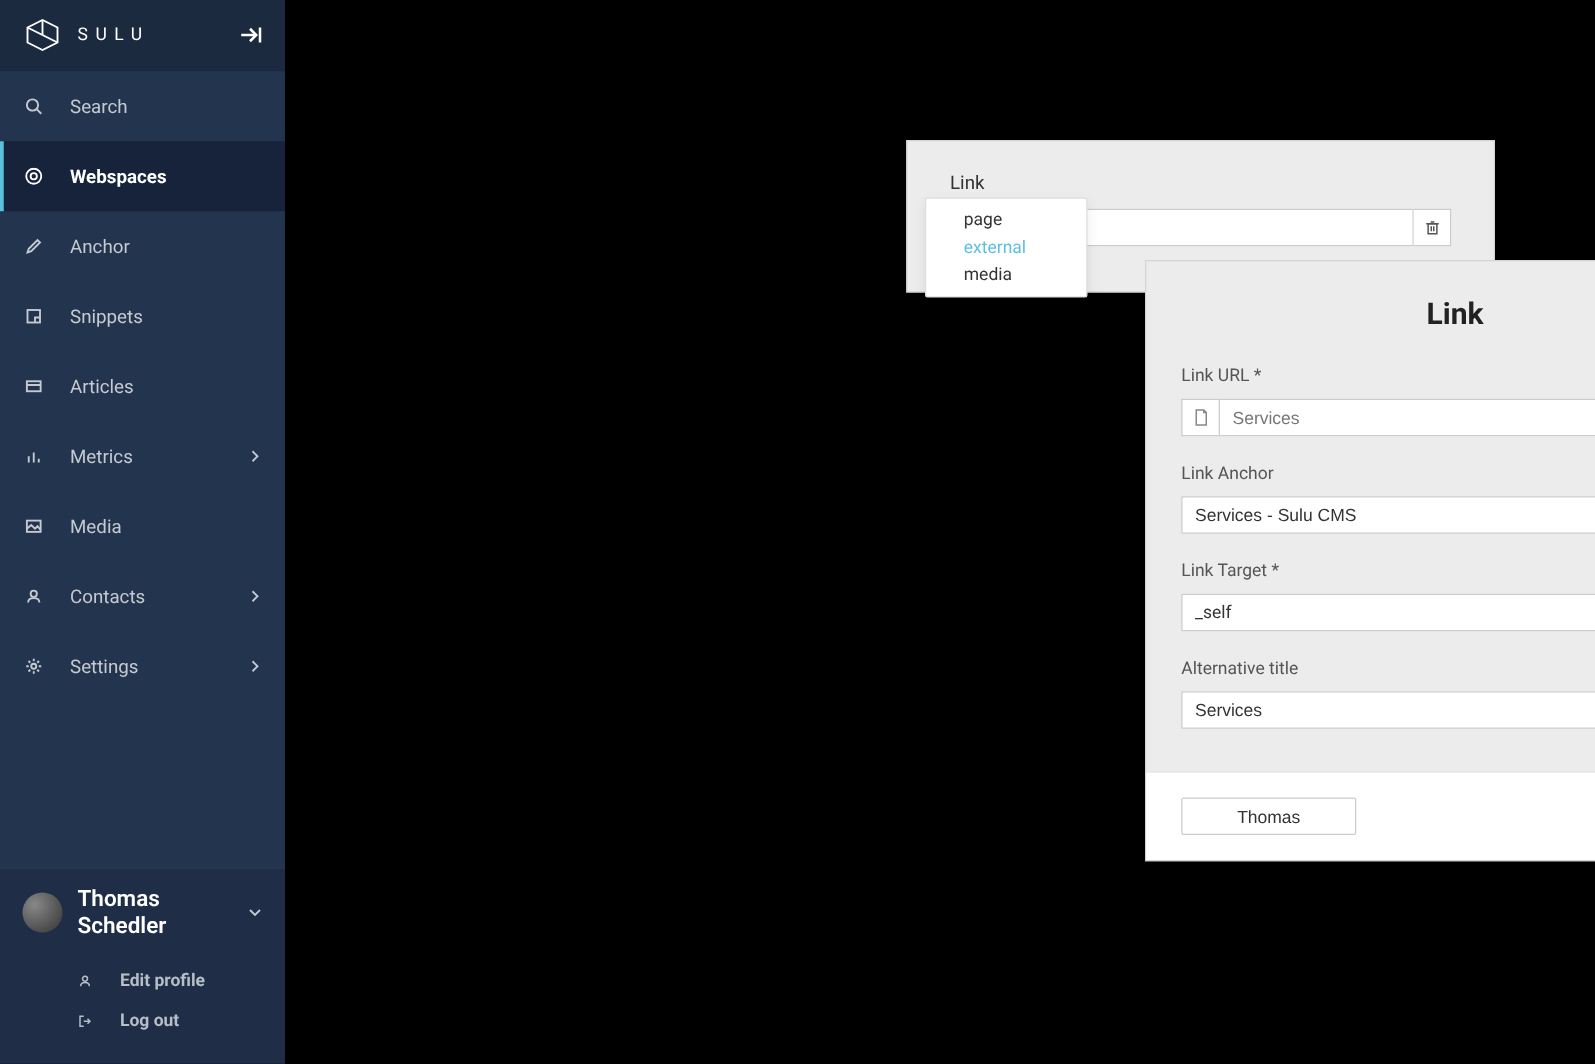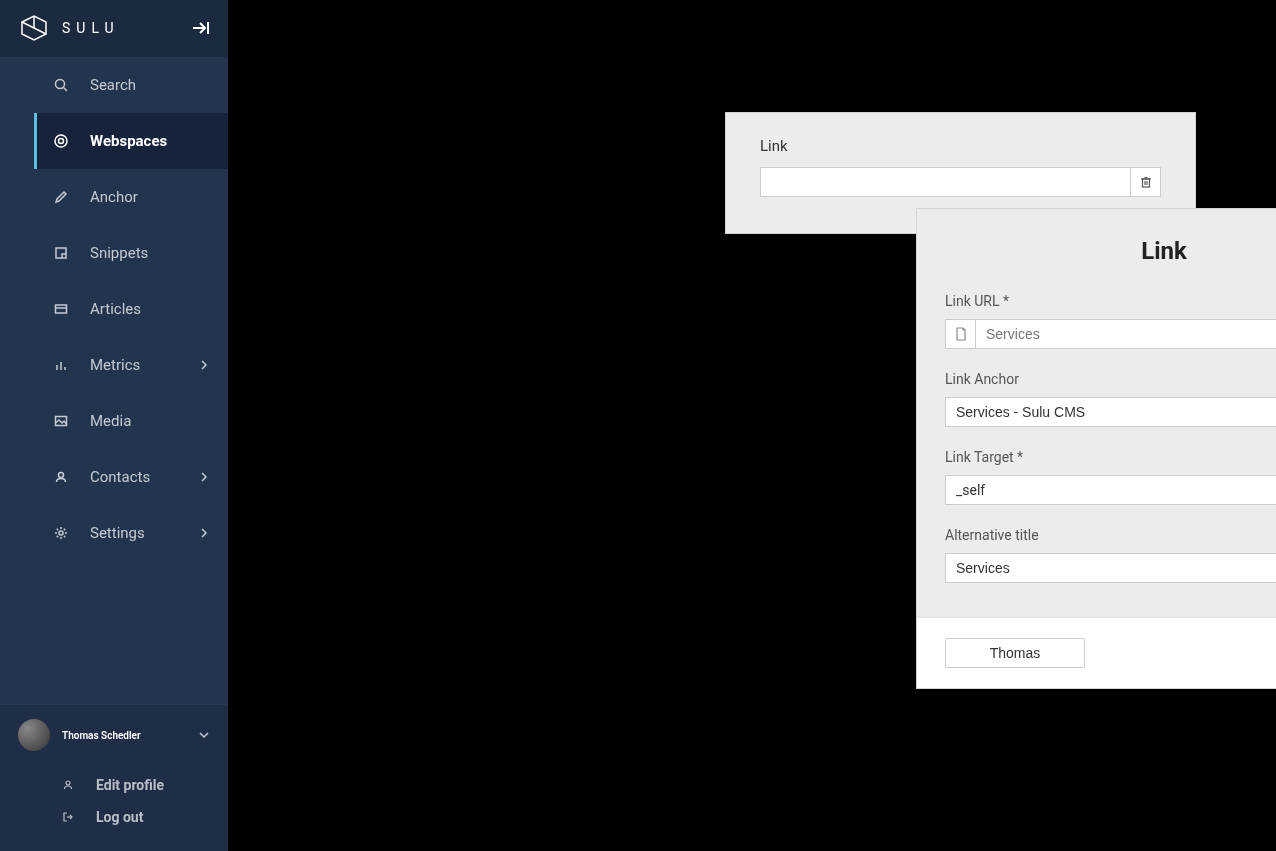--- a/index.html
+++ b/index.html
@@ -66,21 +66,20 @@
   .nav-item {
     display: flex;
     align-items: center;
     height: 56px;
     padding: 0 20px;
     gap: 22px;
     font-size: 15px;
     color: #c5cad2;
     cursor: pointer;
     position: relative;
-    margin-left: 34px;
   }
   .nav-item.active {
     background: #17233a;
     color: #fff;
     font-weight: 700;
   }
   .nav-item.active::before {
     content: "";
     position: absolute;
     left: 0;
@@ -112,21 +111,21 @@
     cursor: pointer;
   }
   .avatar {
     width: 32px;
     height: 32px;
     border-radius: 50%;
     background: radial-gradient(circle at 30% 30%, #888, #333);
     flex-shrink: 0;
   }
   .user-name {
-    font-size: 10px;
+    font-size: 18px;
     font-weight: 600;
     color: #fff;
   }
   .user-row .chev {
     margin-left: auto;
   }
   .user-links {
     padding: 4px 0 18px 0;
     font-weight: bold;
   }
@@ -495,20 +494,25 @@
                 <line x1="1" y1="4" x2="11" y2="4"></line>
                 <line x1="4.5" y1="2.5" x2="7.5" y2="2.5"></line>
                 <line x1="5" y1="6" x2="5" y2="10"></line>
                 <line x1="7" y1="6" x2="7" y2="10"></line>
               </svg>
           </span>
         </div>
       </div>
     </div>
 
+    <div class="dropdown-pop">
+      <div class="opt">page</div>
+      <div class="opt selected">external</div>
+      <div class="opt">media</div>
+    </div>
 
     <div class="modal-wrap">
       <div class="modal">
         <div class="modal-title">Link</div>
         <div class="modal-body">
           <div class="field">
             <label class="field-label">Link URL *</label>
             <div class="url-row">
               <div class="url-icon">
                 <svg width="12" height="14" viewBox="0 0 12 14" fill="none" stroke="#888" stroke-width="1.2">

